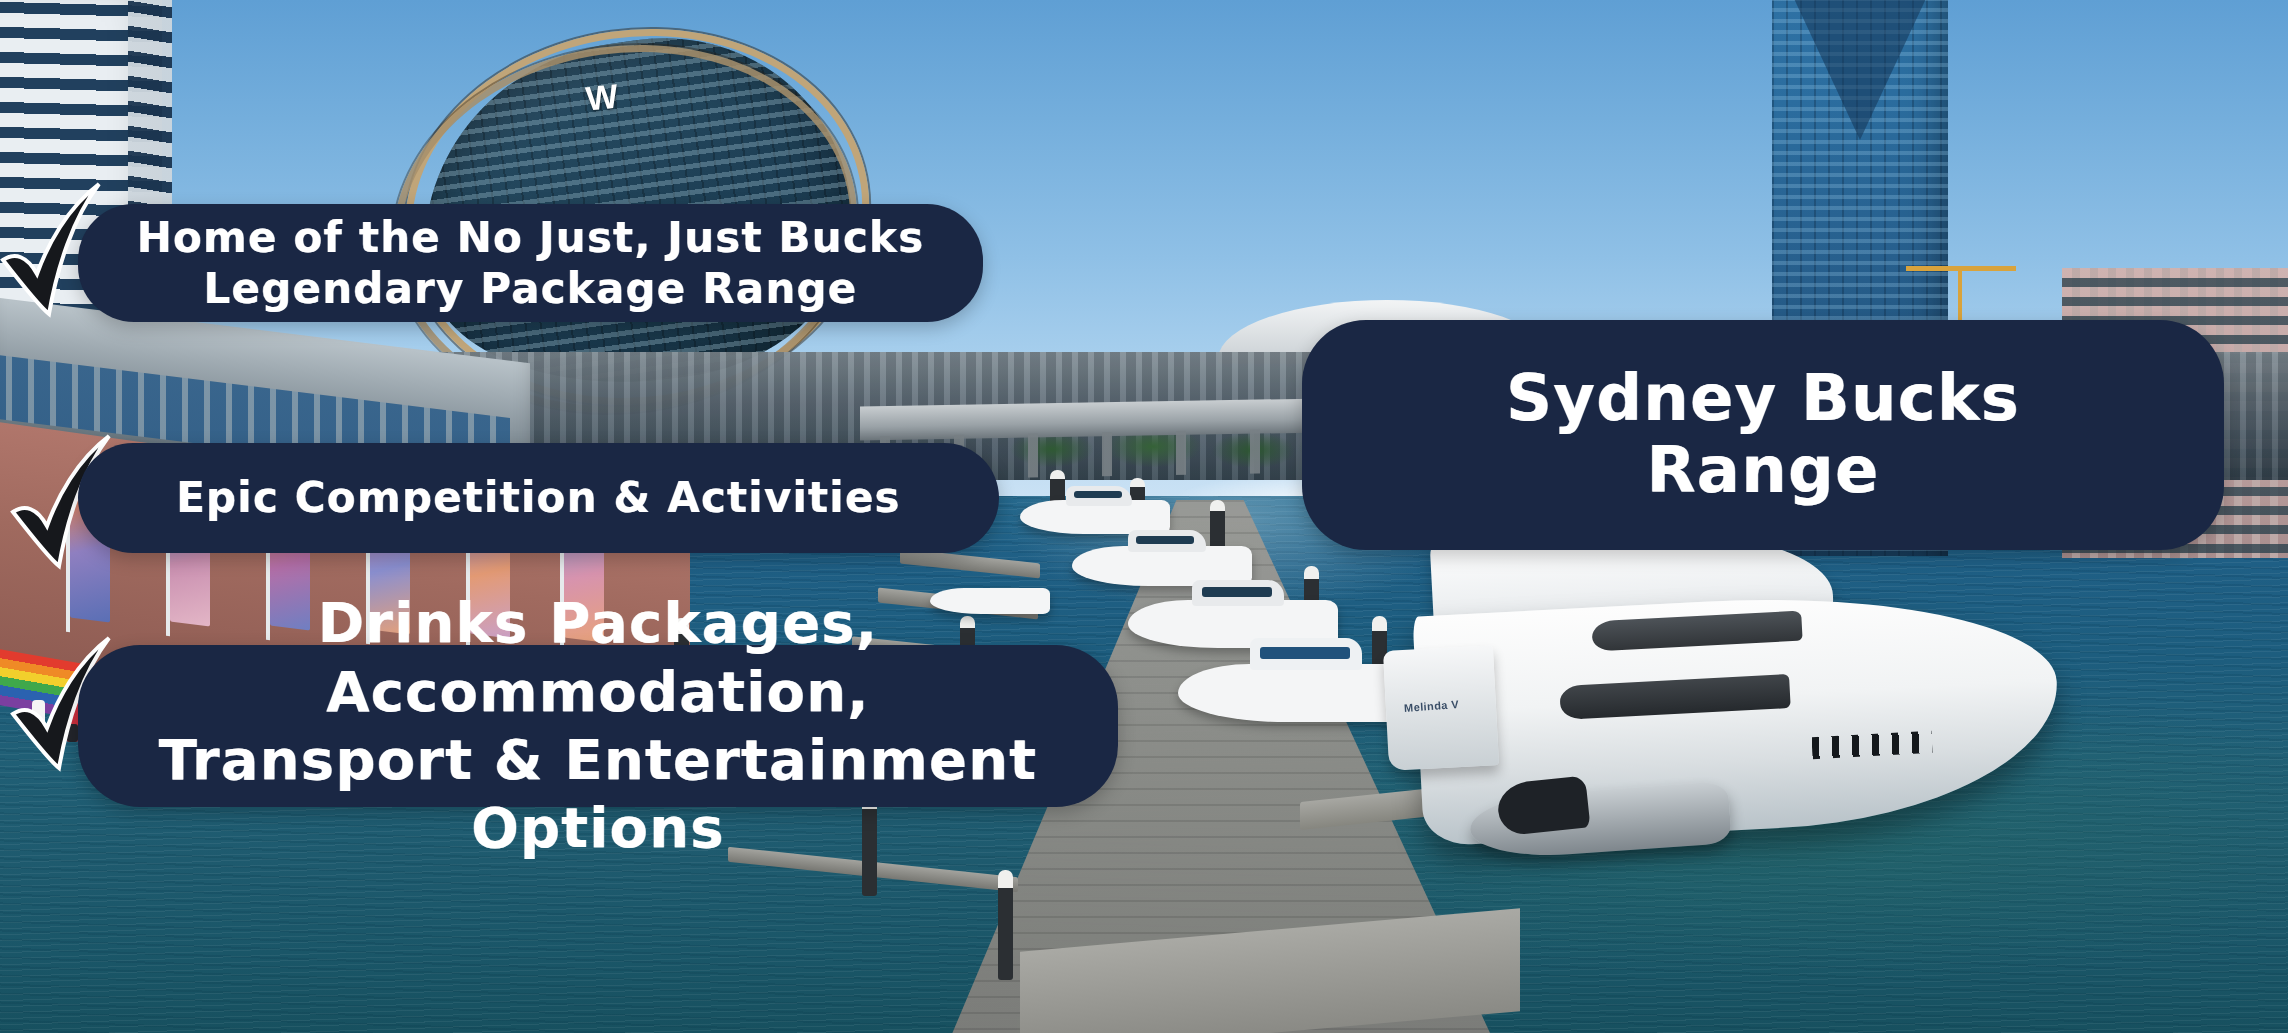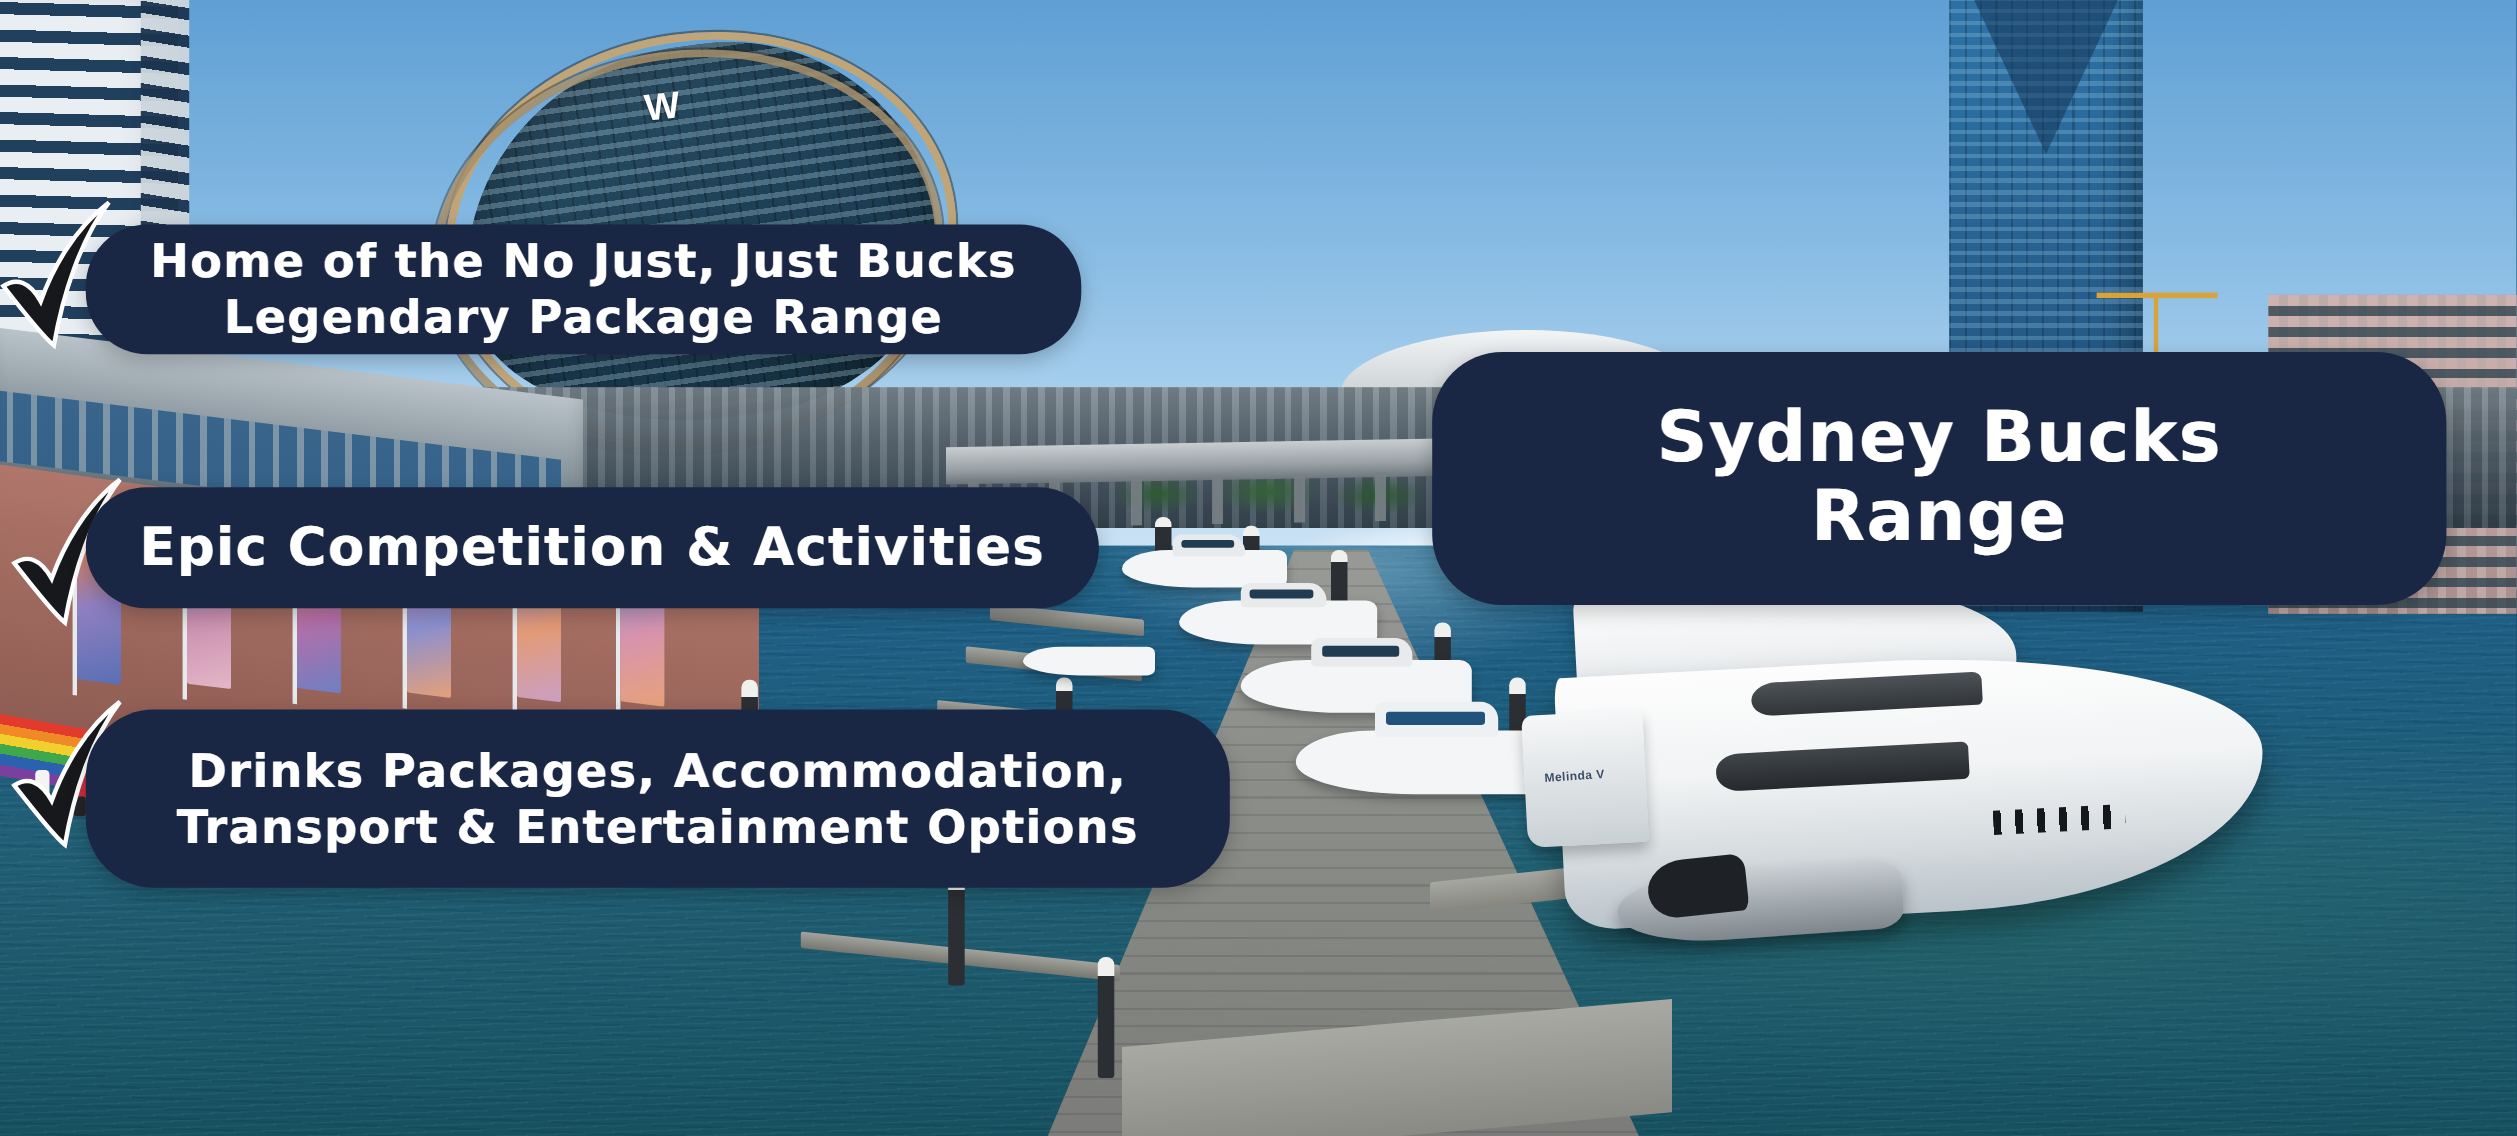--- a/index.html
+++ b/index.html
@@ -340,24 +340,24 @@
   #badge-title {
     left:1302px; top:320px; width:922px; height:230px;
     border-radius:64px;
   }
   #badge-title .badge-text { font-size:64px; line-height:1.12; }
 
   #badge-feature-1 { left:78px; top:204px; width:905px; height:118px; border-radius:56px; }
   #badge-feature-1 .badge-text { font-size:42px; }
 
   #badge-feature-2 { left:78px; top:443px; width:921px; height:110px; border-radius:55px; }
-  #badge-feature-2 .badge-text { font-size:48px; }
+  #badge-feature-2 .badge-text { font-size:42px; }
 
   #badge-feature-3 { left:78px; top:645px; width:1040px; height:162px; border-radius:62px; }
-  #badge-feature-3 .badge-text { font-size:42px; }
+  #badge-feature-3 .badge-text { font-size:56px; }
 
   
   .tick {
     position:absolute;
     width:120px; height:150px;
     pointer-events:none;
   }
   #tick-1 { left:-5px; top:182px; }
   #tick-2 { left:5px; top:434px; }
   #tick-3 { left:5px; top:636px; }

